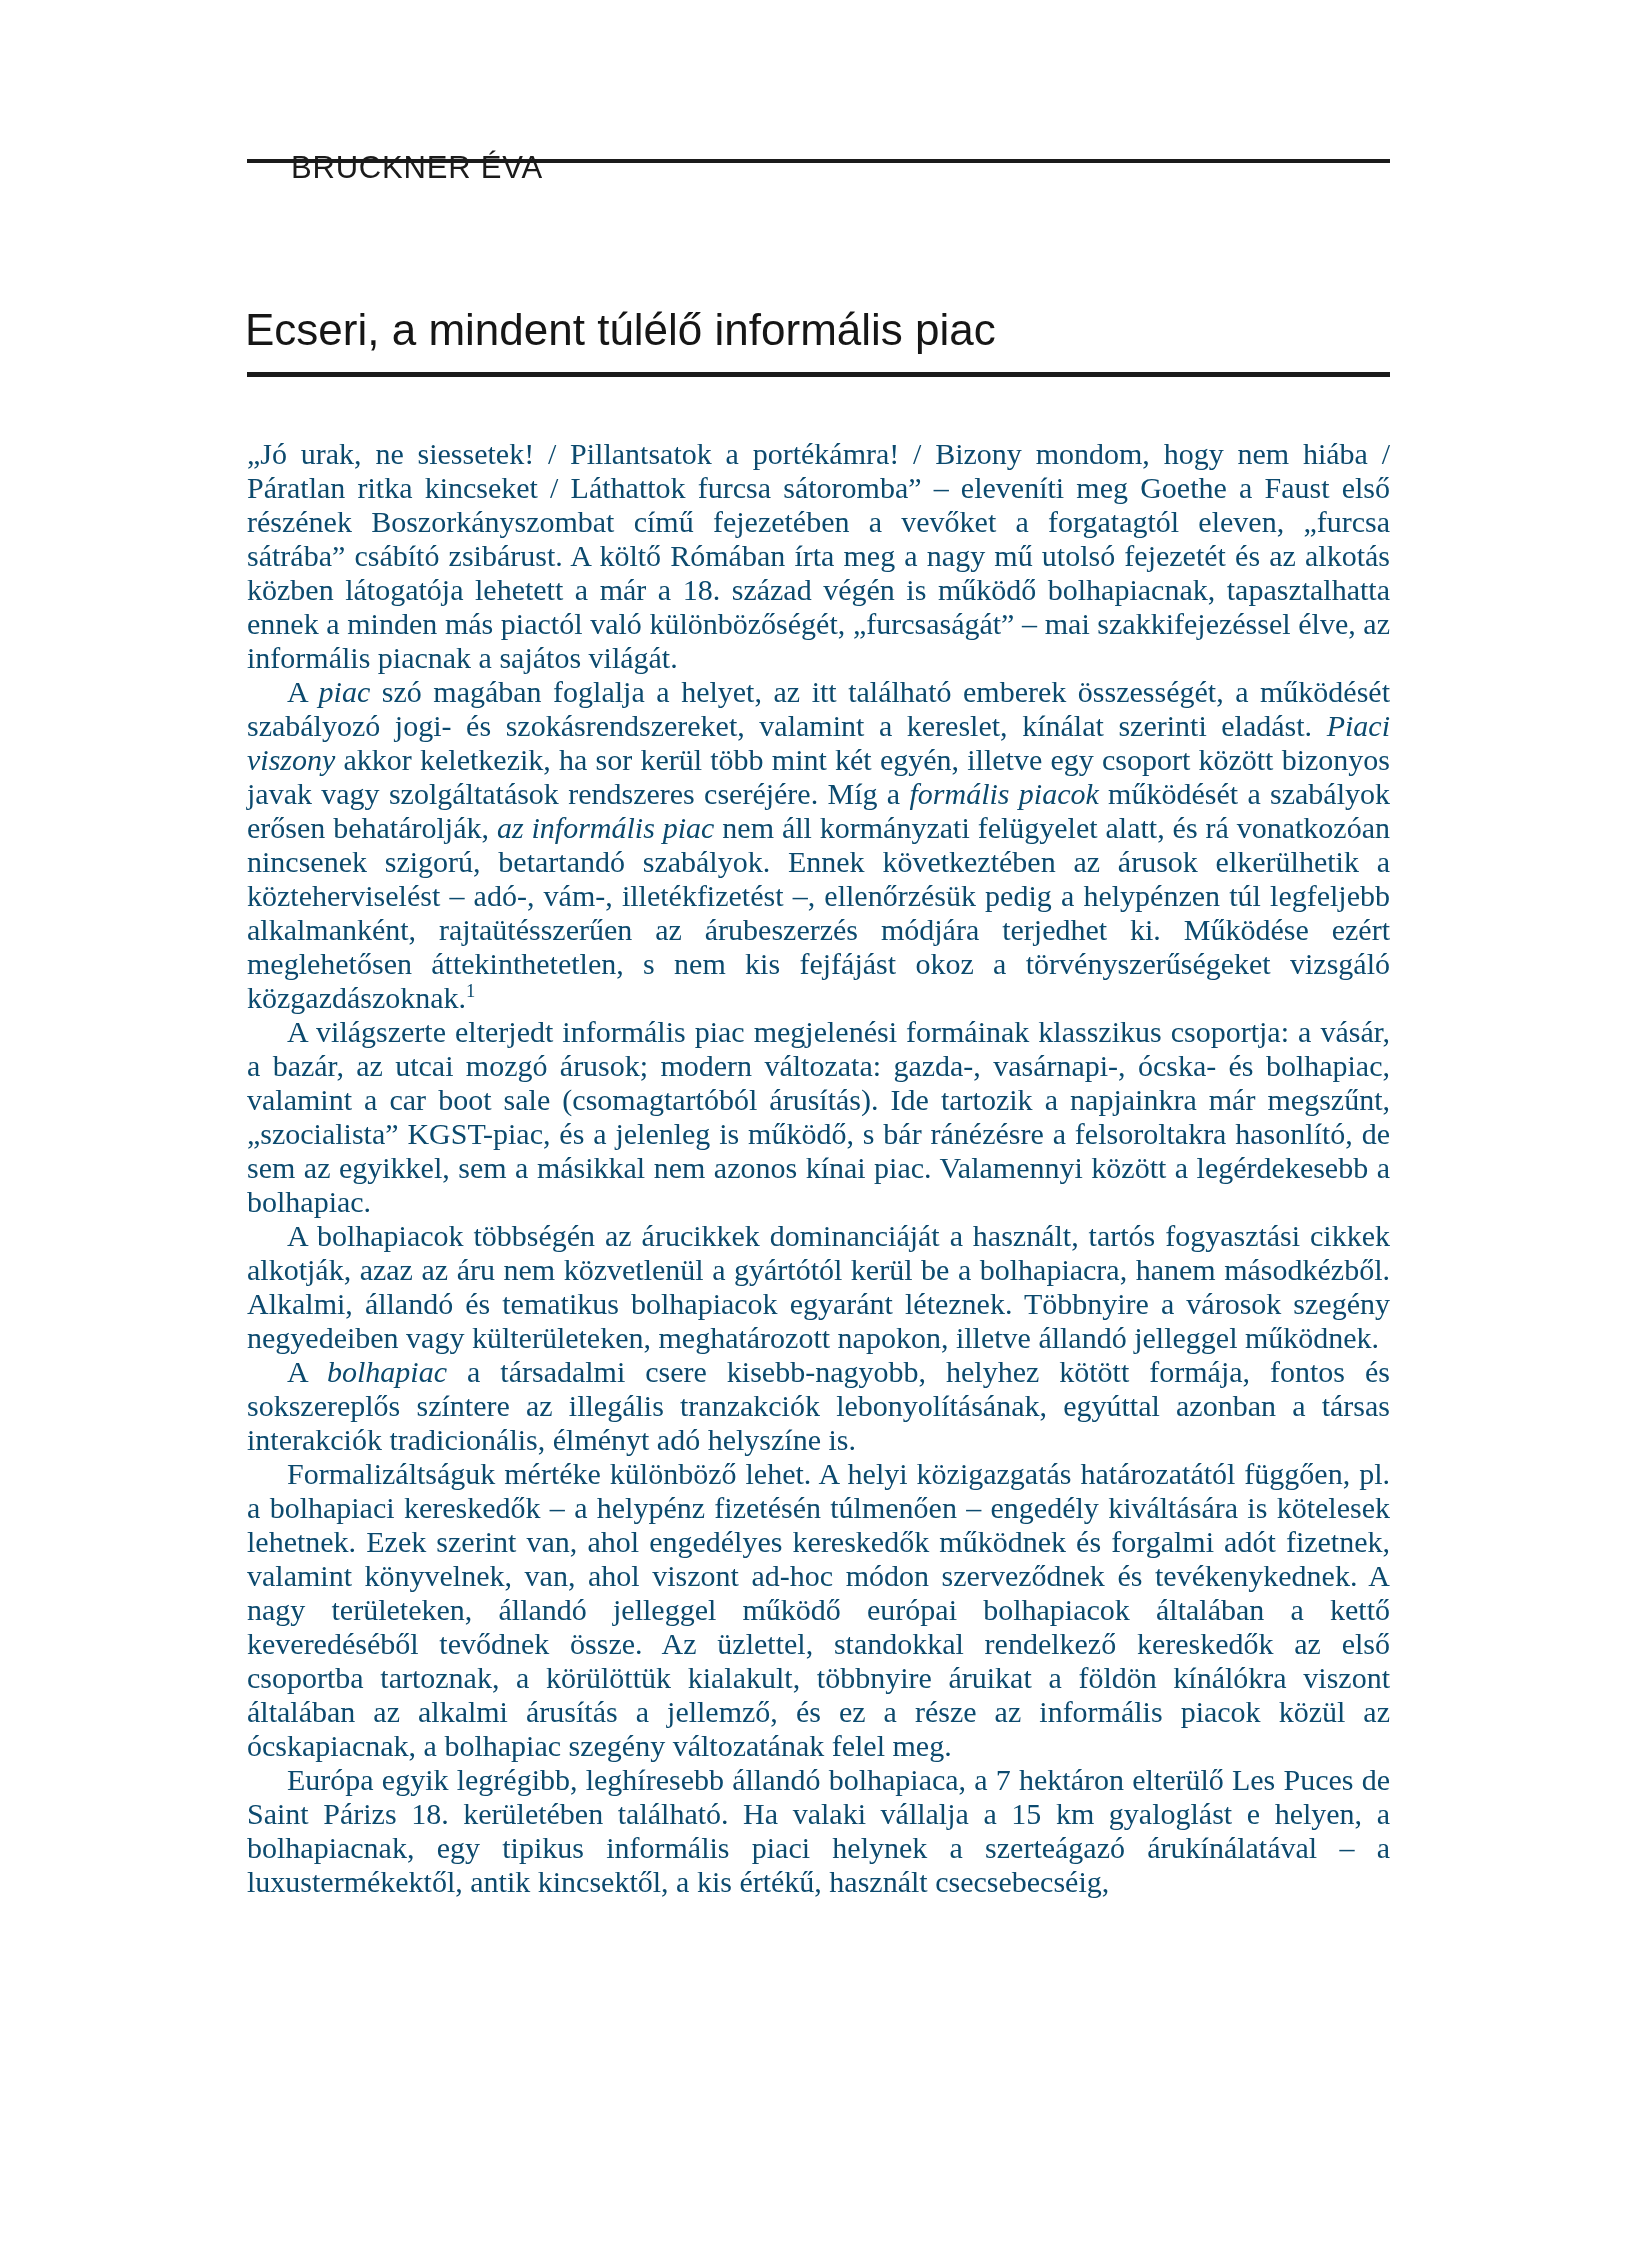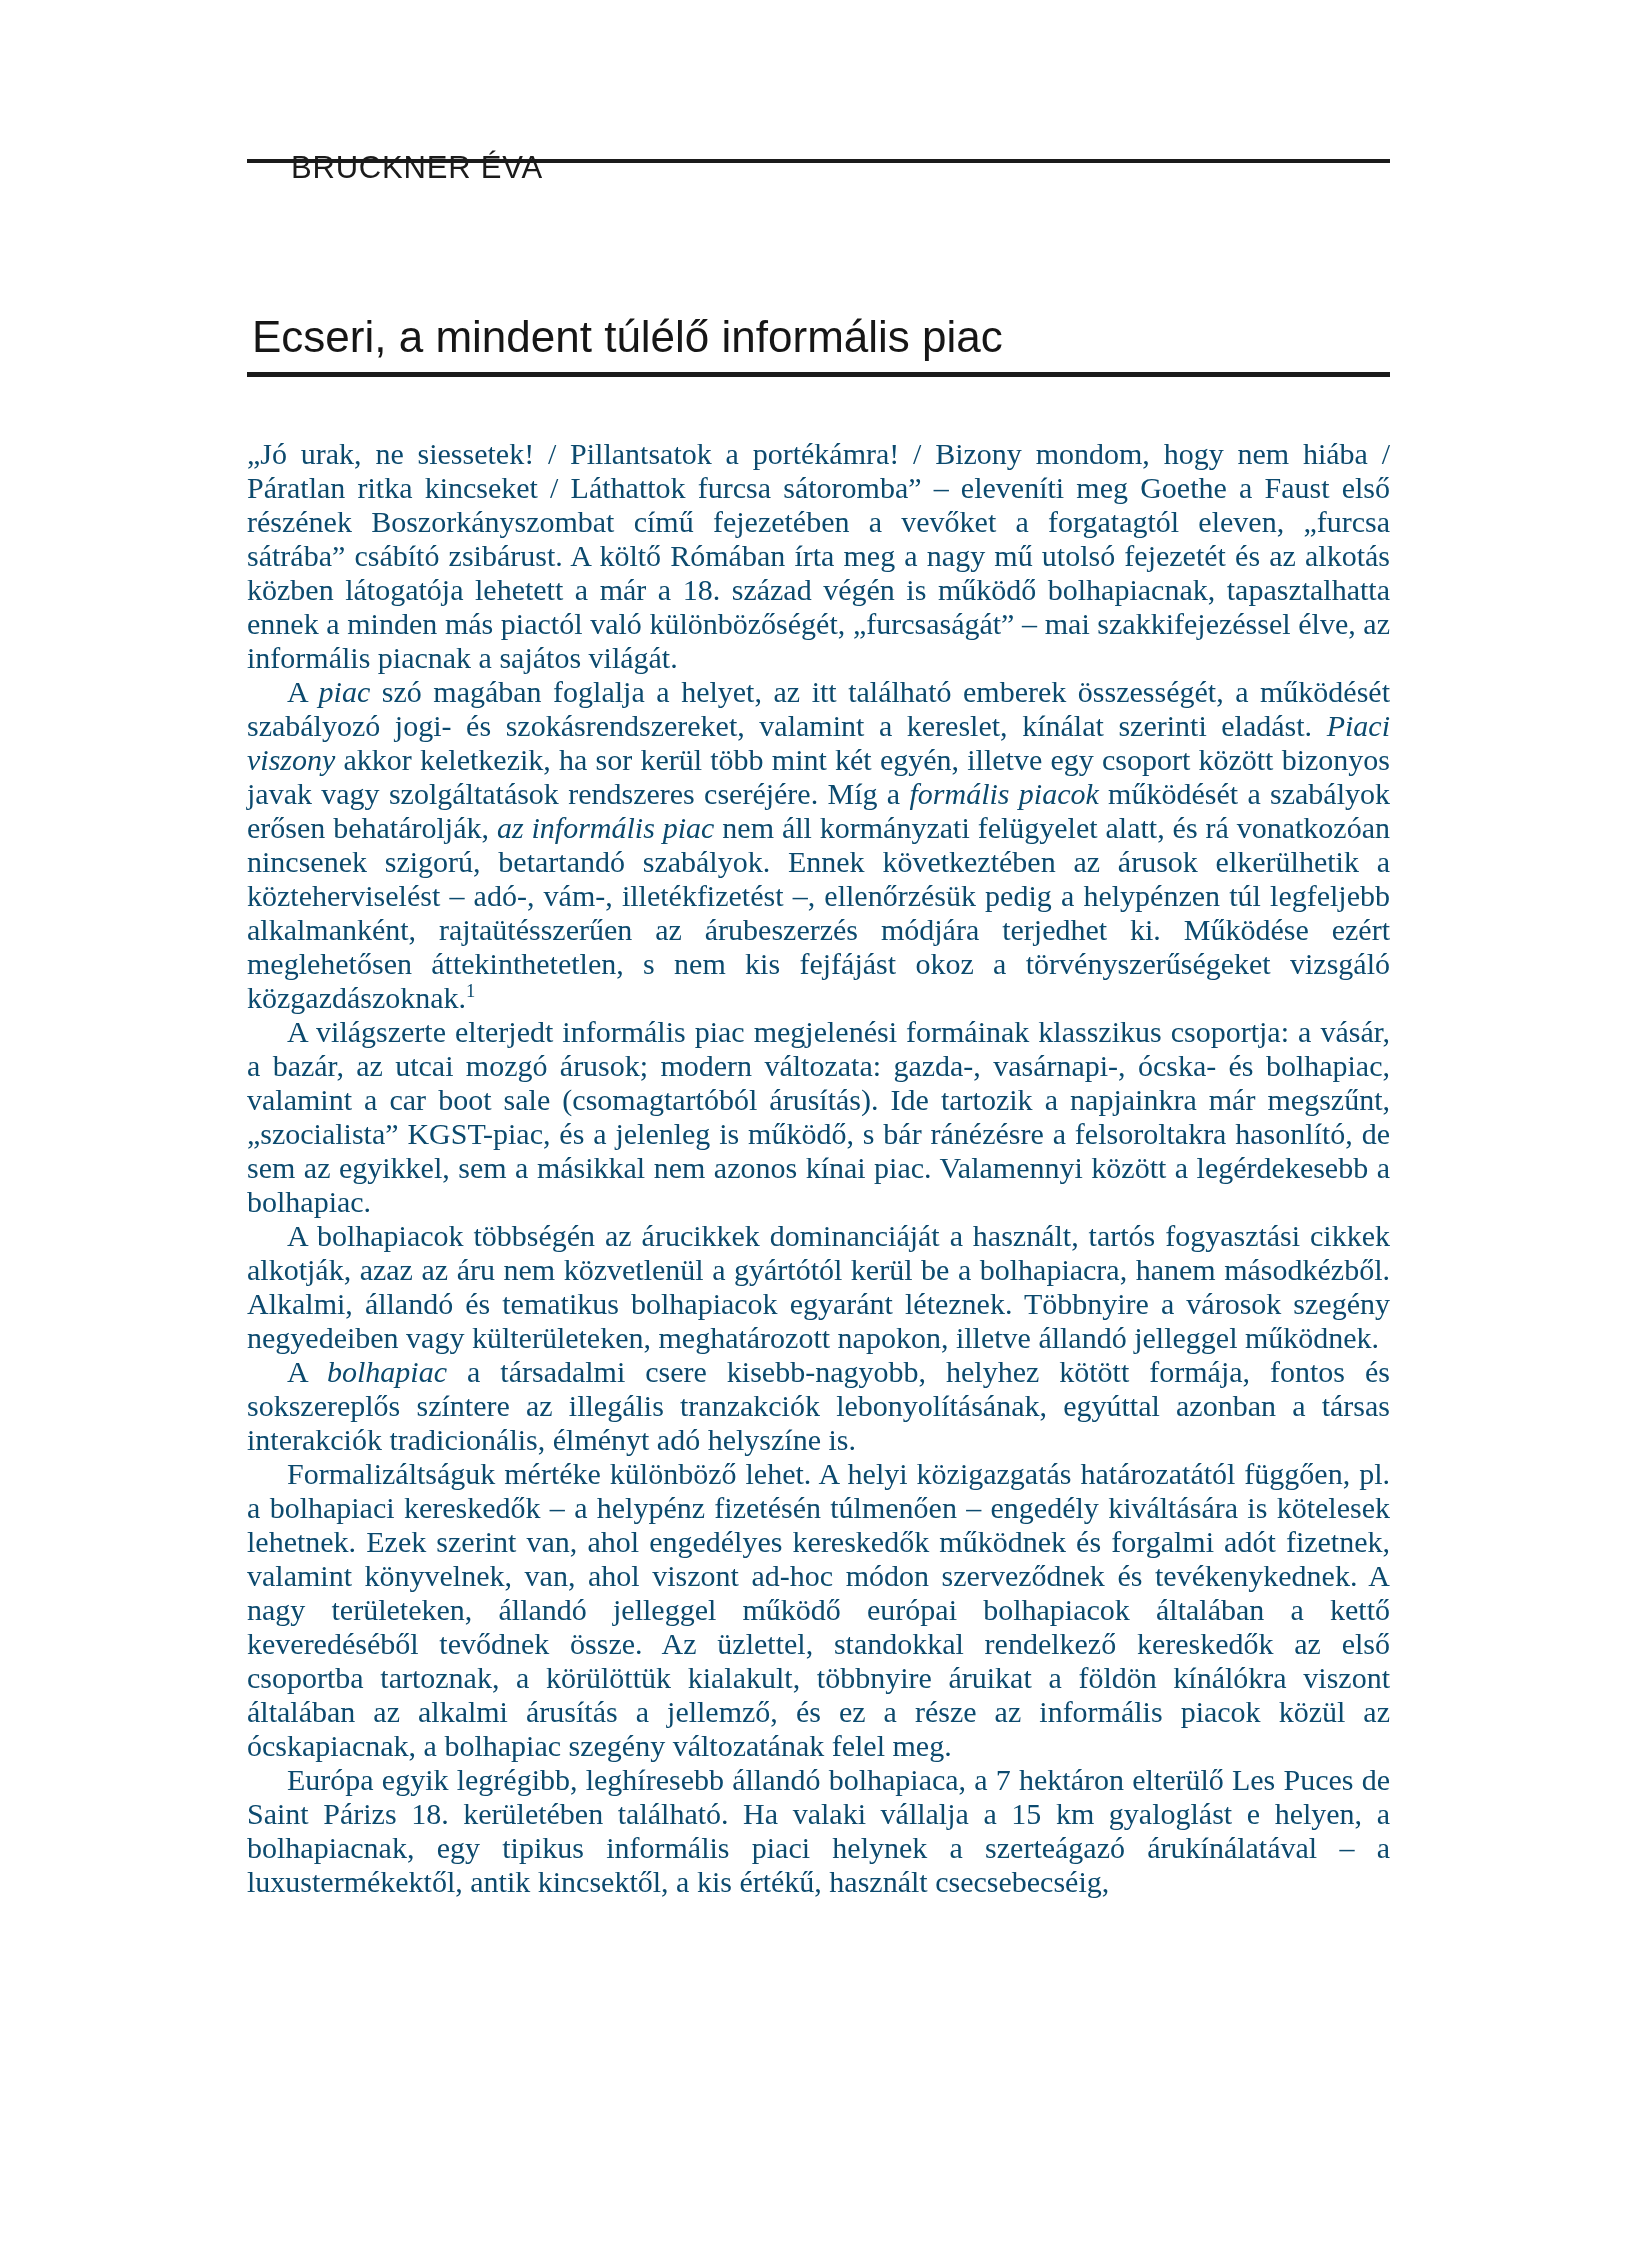--- a/index.html
+++ b/index.html
@@ -37,21 +37,21 @@
     line-height: 1;
     letter-spacing: 0.8px;
     color: #1b1b1b;
     white-space: nowrap;
     margin-left: 44px;
   }
   .title {
     position: absolute;
     left: 245px;
     top: 308px;
-    margin: 7px;
+    margin: 0;
     font-family: "Liberation Sans", sans-serif;
     font-size: 44px;
     font-weight: 400;
     line-height: 1;
     color: #161616;
     white-space: nowrap;
   }
   .body-text {
     position: absolute;
     left: 247px;

